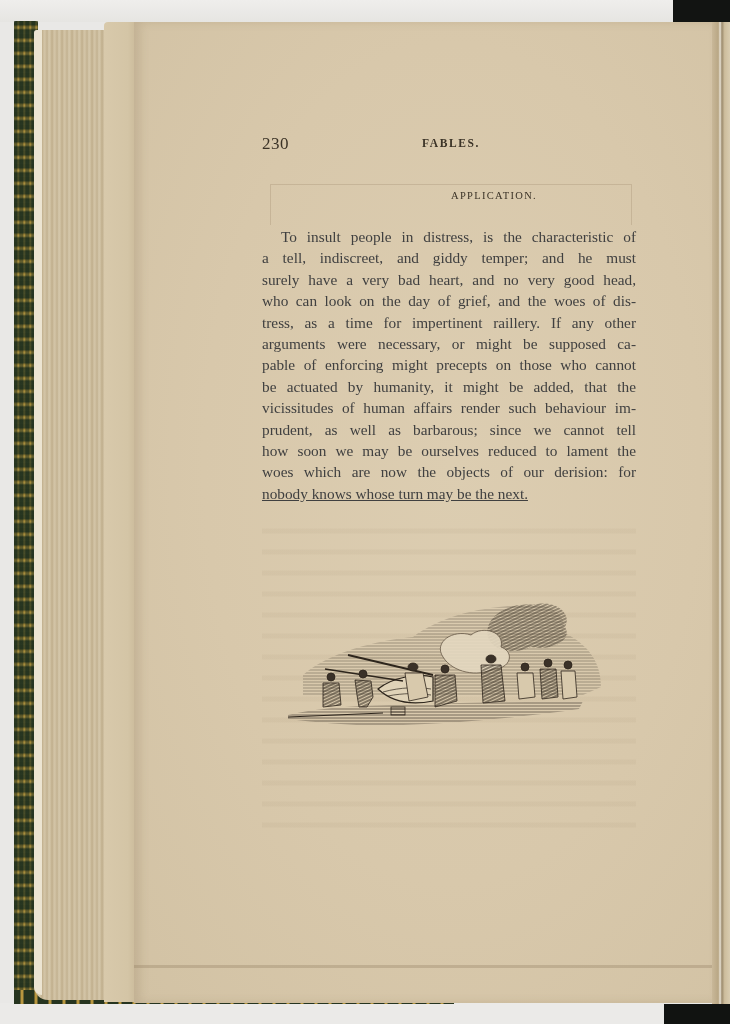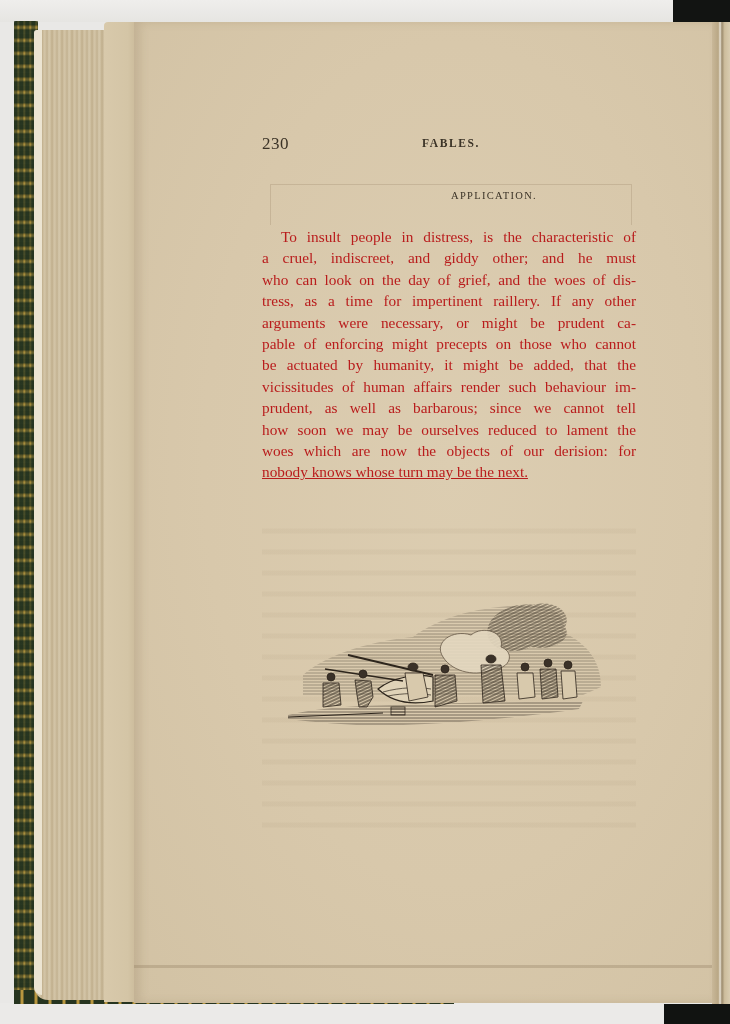--- a/index.html
+++ b/index.html
@@ -85,21 +85,21 @@
     .app-box {
       position: absolute; left: 270px; top: 184px; width: 360px; height: 40px;
       border: 1px solid rgba(150,130,100,0.28); border-bottom: none;
     }
     .section-heading {
       position: absolute; left: 270px; top: 190px; width: 360px; text-align: center;
       font-size: 10.5px; letter-spacing: 1.3px; color: #3b3327; padding-left: 44px;
     }
     .body-text {
       position: absolute; left: 262px; top: 226px; width: 374px;
-      font-size: 15.3px; line-height: 21.4px; color: #b91c1c;
+      font-size: 15.3px; line-height: 21.4px; color: #404040;
     }
     .body-text .line {
       display: block; text-align: justify; text-align-last: justify; white-space: nowrap;
       height: 21.4px;
     }
     .body-text .line.indent { padding-left: 19px; }
     .body-text .line.last { text-align-last: left; text-decoration: underline; }
     .bleed {
       position: absolute; left: 262px; top: 516px; width: 374px; height: 320px;
       background: repeating-linear-gradient(180deg, transparent 0px, transparent 12px, rgba(150,130,100,0.08) 13px, rgba(150,130,100,0.08) 17px, transparent 18px, transparent 21px);
@@ -129,24 +129,25 @@
 <div class="running-head">
   <span class="page-number">230</span>
   <span class="page-title">FABLES.</span>
 </div>
 
 <div class="app-box"></div>
 <div class="section-heading">APPLICATION.</div>
 
 <div class="body-text">
   <span class="line indent">To insult people in distress, is the characteristic of</span>
-  <span class="line">a cruel, indiscreet, and giddy other; and he must</span>
+  <span class="line">a tell, indiscreet, and giddy temper; and he must</span>
+  <span class="line">surely have a very bad heart, and no very good head,</span>
   <span class="line">who can look on the day of grief, and the woes of dis-</span>
   <span class="line">tress, as a time for impertinent raillery.  If any other</span>
-  <span class="line">arguments were necessary, or might be prudent ca-</span>
+  <span class="line">arguments were necessary, or might be supposed ca-</span>
   <span class="line">pable of enforcing might precepts on those who cannot</span>
   <span class="line">be actuated by humanity, it might be added, that the</span>
   <span class="line">vicissitudes of human affairs render such behaviour im-</span>
   <span class="line">prudent, as well as barbarous; since we cannot tell</span>
   <span class="line">how soon we may be ourselves reduced to lament the</span>
   <span class="line">woes which are now the objects of our derision: for</span>
   <span class="line last">nobody knows whose turn may be the next.</span>
 </div>
 
 <div class="bleed"></div>

